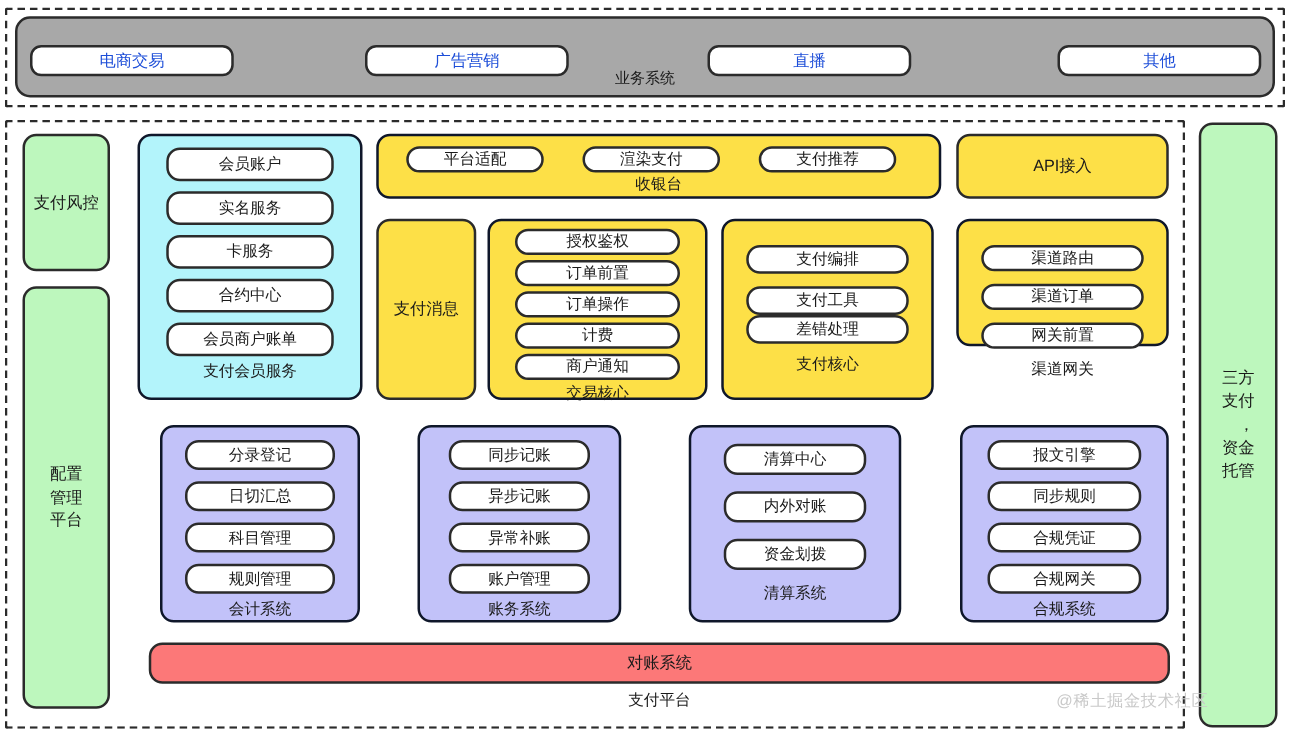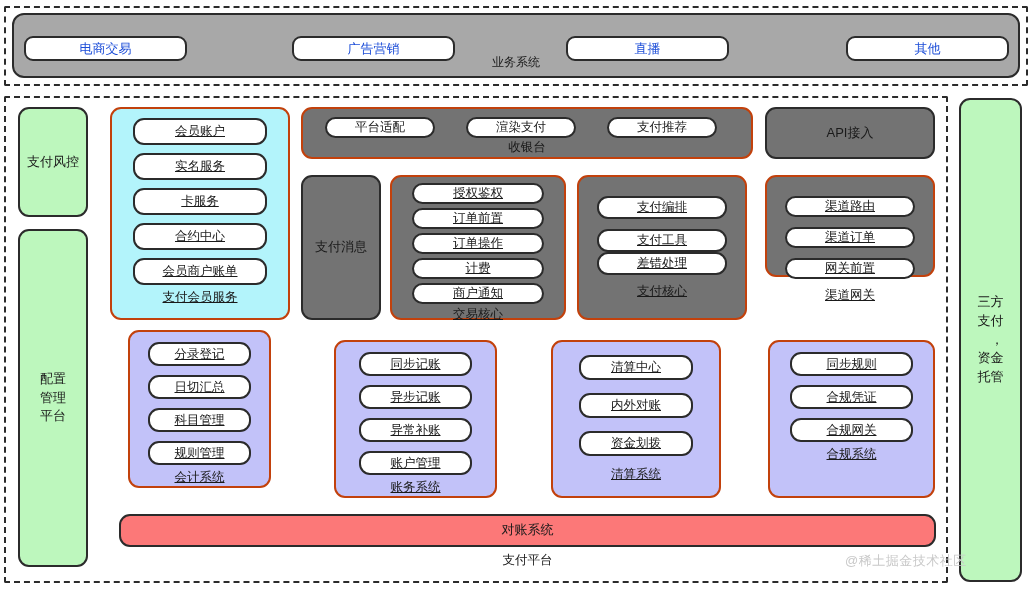--- a/index.html
+++ b/index.html
@@ -49,36 +49,35 @@
     position: absolute;
     width: 100%;
     text-align: center;
     font-size: 12px;
     color: #1a1a1a;
     left: 0;
   }
 
   
   .panel {
-    border: 2px solid #c2410c;
+    border: 2px solid #0f172a;
     border-radius: 11px;
     display: flex;
     flex-direction: column;
     align-items: center;
-    text-decoration: underline;
   }
   .panel .panel-title {
     font-size: 12.5px;
     color: #1a1a1a;
     text-align: center;
     width: 100%;
   }
   .panel-green  { background: #bdf7bd; }
   .panel-cyan   { background: #b3f4fb; }
-  .panel-pink   { background: #737373; }
+  .panel-pink   { background: #fde047; }
   .panel-purple { background: #c2c2f9; }
   .panel-red    { background: #fc7878; }
 
   
   .pill {
     background: #ffffff;
     border: 2px solid #2b2b2b;
     border-radius: 11px;
     display: flex;
     align-items: center;
@@ -236,21 +235,21 @@
     </div>
     <div class="pill" style="height:23px; margin-bottom:10px;">
       <span>渠道订单</span>
     </div>
     <div class="pill" style="height:23px; margin-bottom:8px;">
       <span>网关前置</span>
     </div>
     <div class="panel-title">渠道网关</div>
   </div>
 
-  <div class="abs panel panel-purple" style="left:128px; top:330px; width:143px; height:158px; padding:10px 18px 0 18px;">
+  <div class="abs panel panel-purple" style="left:128px; top:340px; width:160px; height:158px; padding:10px 18px 0 18px;">
     <div class="pill" style="height:24px; margin-bottom:9px;">
       <span>分录登记</span>
     </div>
     <div class="pill" style="height:24px; margin-bottom:9px;">
       <span>日切汇总</span>
     </div>
     <div class="pill" style="height:24px; margin-bottom:9px;">
       <span>科目管理</span>
     </div>
     <div class="pill" style="height:24px; margin-bottom:4px;">
@@ -282,20 +281,23 @@
     <div class="pill" style="height:25px; margin-bottom:13px;">
       <span>内外对账</span>
     </div>
     <div class="pill" style="height:25px; margin-bottom:10px;">
       <span>资金划拨</span>
     </div>
     <div class="panel-title">清算系统</div>
   </div>
 
   <div class="abs panel panel-purple" style="left:768px; top:340px; width:167px; height:158px; padding:10px 20px 0 20px;">
+    <div class="pill" style="height:24px; margin-bottom:9px;">
+      <span>报文引擎</span>
+    </div>
     <div class="pill" style="height:24px; margin-bottom:9px;">
       <span>同步规则</span>
     </div>
     <div class="pill" style="height:24px; margin-bottom:9px;">
       <span>合规凭证</span>
     </div>
     <div class="pill" style="height:24px; margin-bottom:4px;">
       <span>合规网关</span>
     </div>
     <div class="panel-title">合规系统</div>

